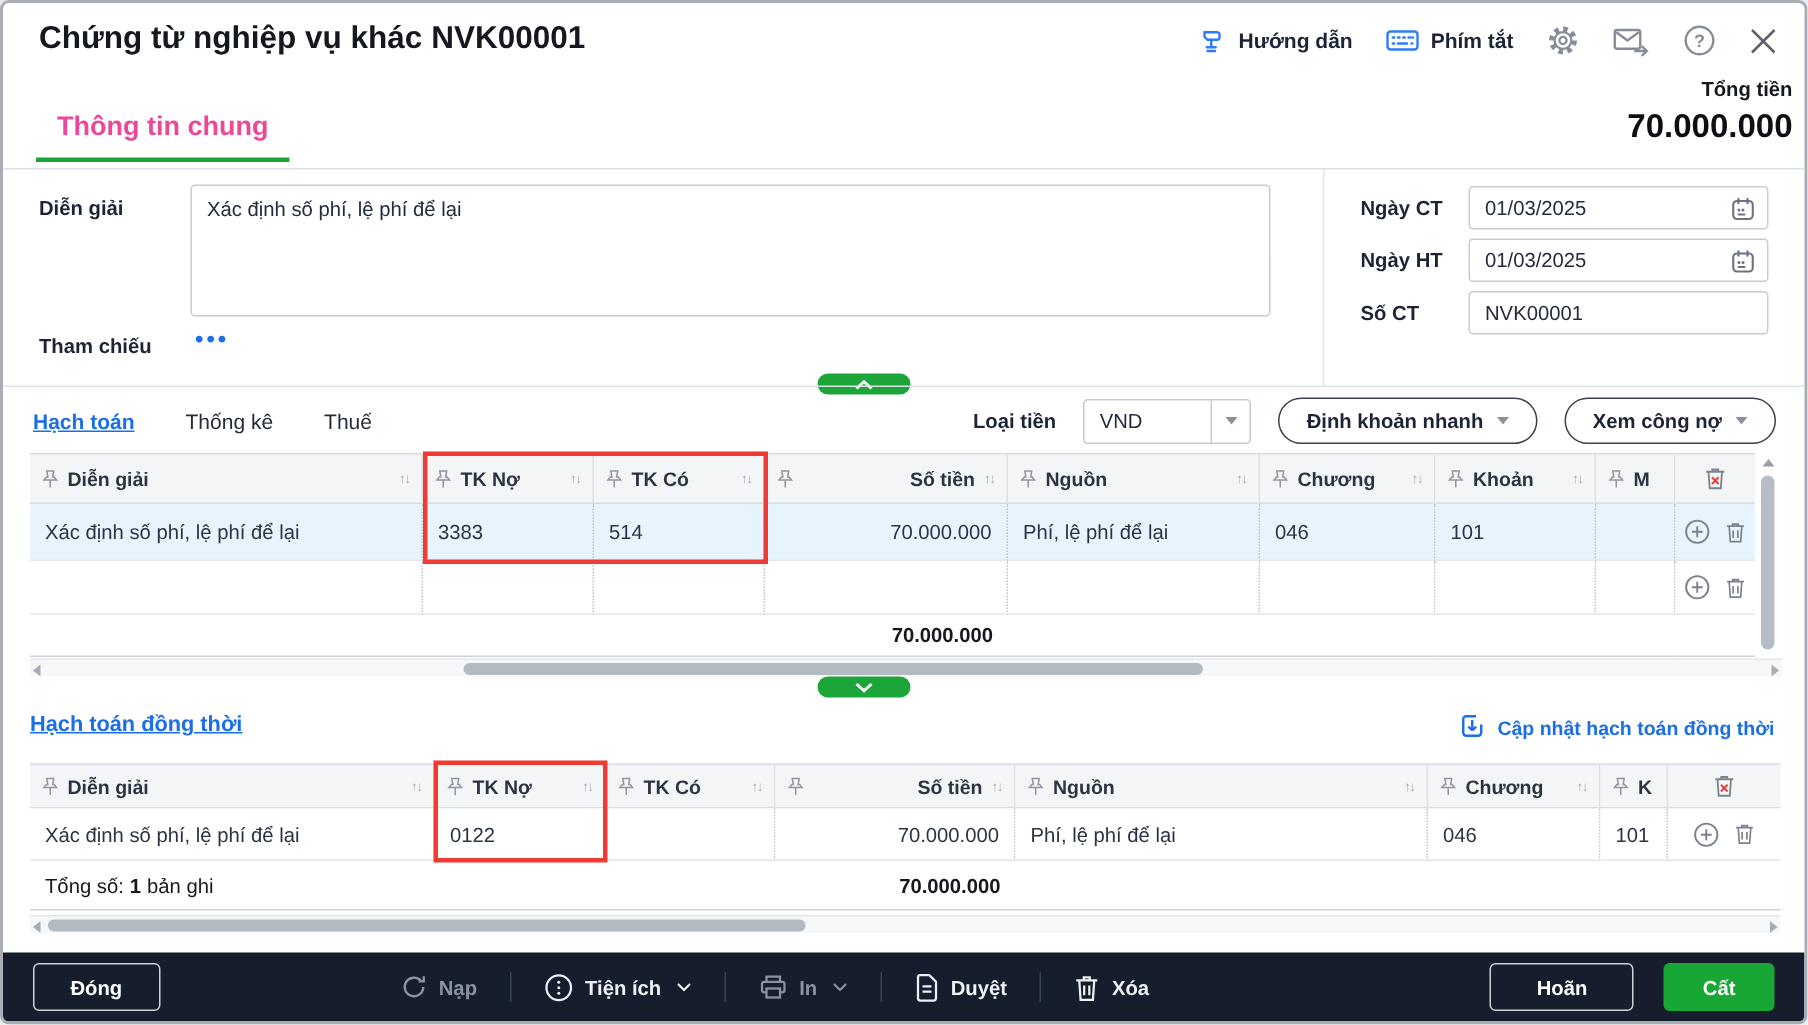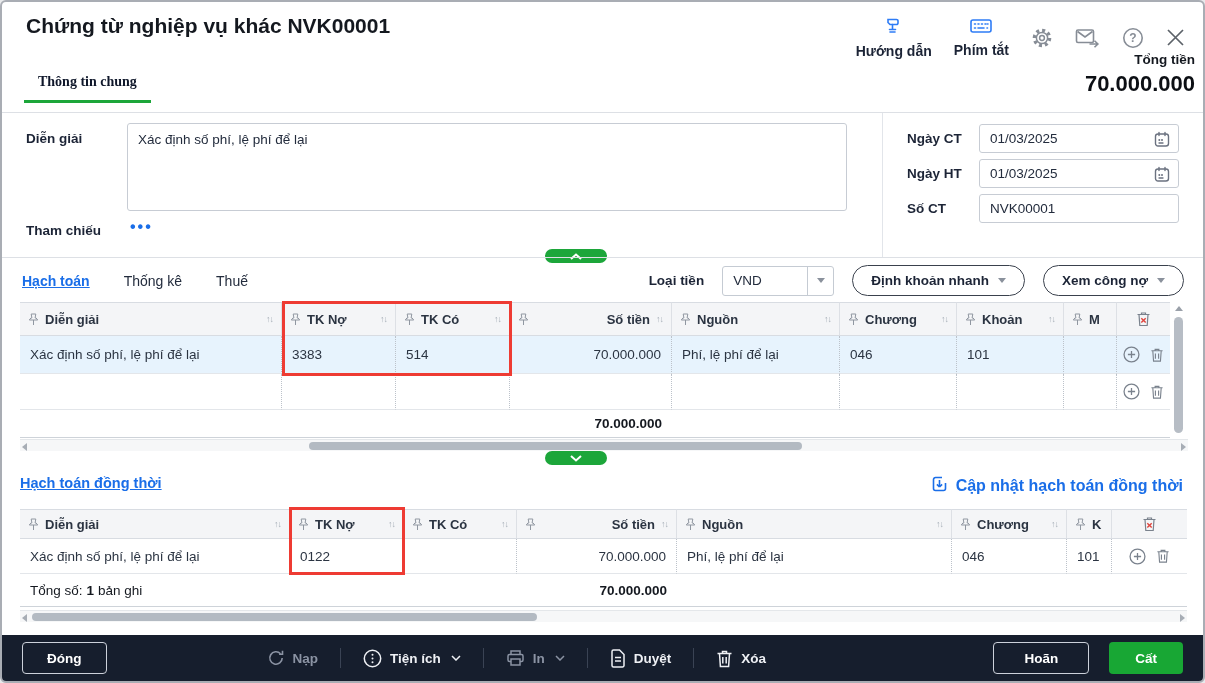--- a/index.html
+++ b/index.html
@@ -5,24 +5,24 @@
   * { margin:0; padding:0; box-sizing:border-box; }
   html,body { background:#e9eaec; }
   body { font-family:"Liberation Sans","DejaVu Sans",sans-serif; color:#232c3d; }
   .window {
     position:relative; width:1205px; height:683px; background:#fff;
     border:2px solid #a9adb4; border-radius:6px; overflow:hidden;
   }
   
   .page-title { position:absolute; left:24px; top:12px; font-size:21px; font-weight:bold; color:#14181f; }
   .titlebar-right { position:absolute; right:18px; top:14px; display:flex; align-items:center; gap:22px; }
-  .tb-link { display:flex; align-items:center; gap:8px; font-size:14px; font-weight:bold; color:#1c2436; cursor:pointer;flex-direction:column; }
+  .tb-link { display:flex; align-items:center; gap:8px; font-size:14px; font-weight:bold; color:#1c2436; cursor:pointer; }
   .tb-icon { display:flex; align-items:center; }
   
-  .tab-main { position:absolute; left:22px; top:72px; padding:0 14px 10px 14px; font-size:14px; font-weight:bold; color:#0f172a; border-bottom:3px solid #1ca63a;font-family:Liberation Serif, serif; }
+  .tab-main { position:absolute; left:22px; top:72px; padding:0 14px 10px 14px; font-size:18px; font-weight:bold; color:#ec4899; border-bottom:3px solid #1ca63a; }
   .totals { position:absolute; right:8px; top:50px; text-align:right; }
   .totals .lbl { font-size:13.5px; font-weight:bold; color:#14181f; }
   .totals .val { font-size:22px; font-weight:bold; color:#0c0f14; margin-top:4px; }
   .hline { position:absolute; left:0; right:0; height:1px; background:#dde0e5; }
   
   .lab { font-size:13.5px; font-weight:bold; color:#1c2436; }
   .form-left-lab1 { position:absolute; left:24px; top:129px; }
   .dien-giai-box { position:absolute; left:125px; top:121px; width:720px; height:88px;
     border:1px solid #c7ccd4; border-radius:3px; font-size:13.5px; color:#232c3d; padding:8px 10px;
     font-family:inherit; resize:none; background:#fff; }
@@ -81,21 +81,21 @@
   .arr.dn { left:3px; bottom:2px; border-left:4px solid transparent; border-right:4px solid transparent; border-top:5px solid #9aa0a9; }
   .hscroll { position:absolute; height:12px; background:#f6f7f8; border-top:1px solid #e4e7ea; }
   .hs1 { left:18px; top:437px; width:1168px; }
   .hs2 { left:18px; top:608px; width:1167px; }
   .hscroll .thumb { position:absolute; top:2px; height:8px; background:#b3bac2; border-radius:4px; }
   .arr.lf { top:3px; left:2px; border-top:4px solid transparent; border-bottom:4px solid transparent; border-right:5px solid #a7adb5; }
   .arr.rt { top:3px; right:2px; border-top:4px solid transparent; border-bottom:4px solid transparent; border-left:5px solid #a7adb5; }
   
   .sec2-title { position:absolute; left:18px; top:473px; font-size:14.5px; font-weight:bold; color:#1a6ee8; text-decoration:underline; cursor:pointer; }
   .sec2-update { position:absolute; right:20px; top:473px; display:flex; align-items:center; gap:8px;
-    font-size:16px; font-weight:bold; color:#1a6ee8; cursor:pointer; }
+    font-size:13px; font-weight:bold; color:#1a6ee8; cursor:pointer; }
   
   .redbox { position:absolute; border:3px solid #ee3b33; pointer-events:none; }
   .rb1 { left:280px; top:299px; width:230px; height:75px; }
   .rb2 { left:287px; top:505px; width:116px; height:68px; }
   
   .footer { position:absolute; left:0; right:0; bottom:0; height:46px; background:#161e2d;
     display:flex; align-items:center; padding:0 20px; }
   .btn-outline { height:32px; padding:0 24px; border:1px solid #ccd1da; border-radius:4px; background:transparent;
     color:#fff; font-size:13.5px; font-weight:bold; font-family:inherit; cursor:pointer; }
   .btn-green { height:32px; padding:0 26px; border:none; border-radius:4px; background:#18a734;

